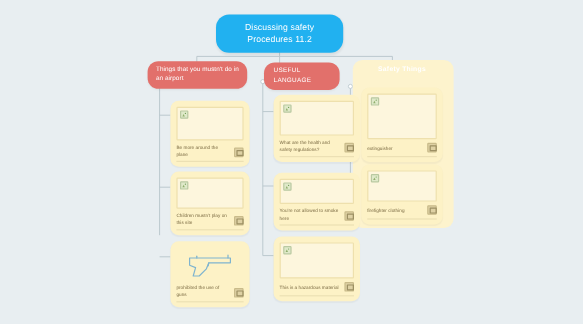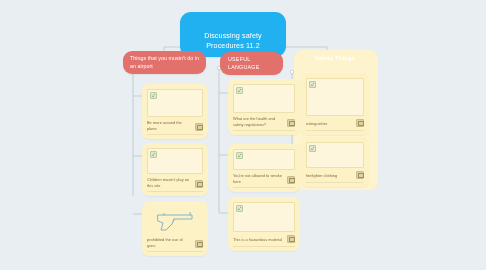--- a/index.html
+++ b/index.html
@@ -29,21 +29,21 @@
     width: 486px; height: 270px;
     pointer-events: none;
   }
 
   
   .root-node {
     position: absolute;
     left: 180px;
     top: 12px;
     width: 106px;
-    padding: 19px 6px 7px 6px;
+    padding: 6px 6px 7px 6px;
     box-sizing: border-box;
     background: #21b1f0;
     border-radius: 11px;
     color: #ffffff;
     font-size: 7.2px;
     line-height: 1.35;
     text-align: center;
     letter-spacing: 0.1px;
     box-shadow: 0 1px 2px rgba(0,0,0,0.07);
   }

